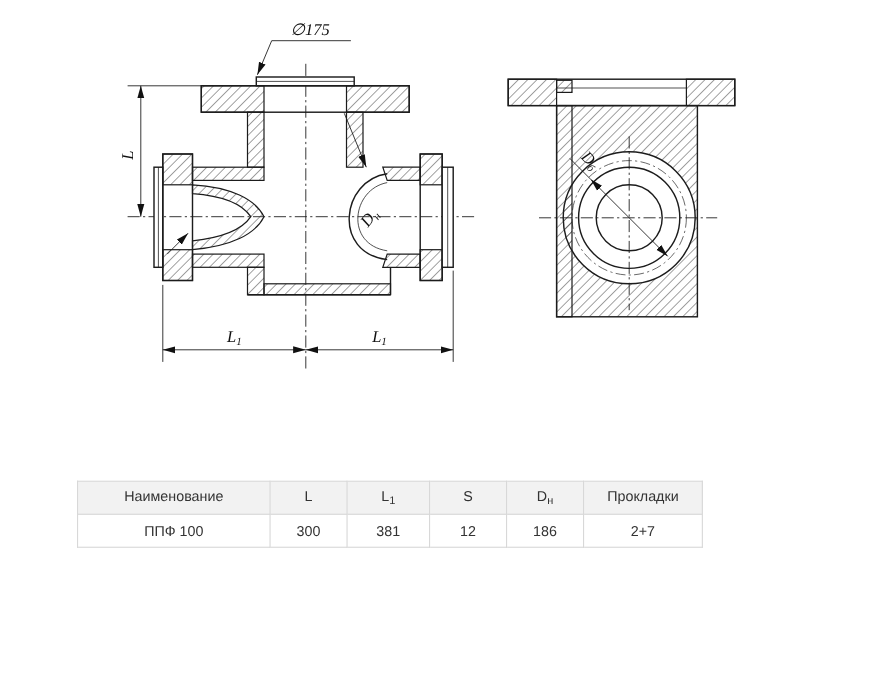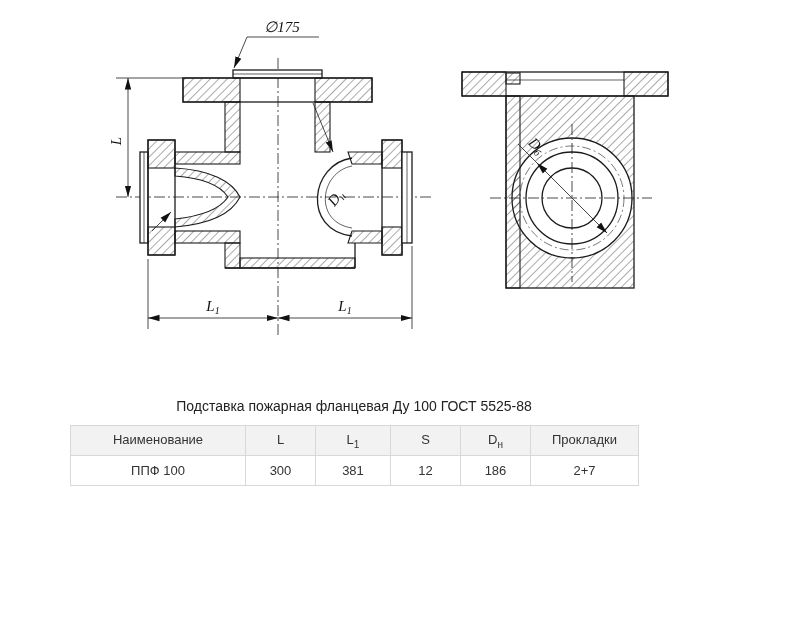--- a/index.html
+++ b/index.html
@@ -14,21 +14,21 @@
   .cl{fill:none;stroke:#1c1c1c;stroke-width:0.8;stroke-dasharray:11 3 2 3;}
   .clthin{fill:none;stroke:#1c1c1c;stroke-width:0.6;stroke-dasharray:9 3 2 3;}
   .hatch{fill:url(#hatchP);stroke:#1c1c1c;stroke-width:1.1;}
   .hatchfill{fill:url(#hatchP);stroke:none;}
   .dim{fill:none;stroke:#1c1c1c;stroke-width:0.8;}
   .dimtext{font:italic 15px "Liberation Serif",serif;fill:#111;}
   .dimtext .sub{font-size:10px;}
 
   .title{position:absolute;top:398px;left:70px;width:568px;text-align:center;
          font-size:14px;color:#222;}
-  .spec-table{position:absolute;top:425px;left:70px;border-collapse:collapse;
+  .spec-table{position:absolute;top:437px;left:70px;border-collapse:collapse;
               table-layout:fixed;width:568px;font-size:13px;color:#333;}
   .spec-table th,.spec-table td{border:1px solid #d8d8d8;height:29px;text-align:center;
               font-weight:normal;padding:0;}
   .spec-table thead th{background:#f2f2f2;}
   .spec-table sub{font-size:10px;}
 </style>
 </head>
 <body>
 
 <div class="page">
@@ -144,21 +144,20 @@
     </g>
 
     <g>
       <line class="dim" x1="518" y1="144" x2="537" y2="163"></line>
       <line class="dim" x1="537" y1="163" x2="607" y2="233" marker-start="url(#arr)" marker-end="url(#arr)"></line>
       <text class="dimtext" x="533" y="149" text-anchor="middle" transform="rotate(45 533 149)"><tspan>D</tspan><tspan class="sub" dy="3">б</tspan></text>
     </g>
   </g>
 </svg>
 
-<div class="title">Подставка пожарная фланцевая Ду 100 ГОСТ 5525-88</div>
 
 <table class="spec-table">
   <colgroup>
     <col style="width:175px">
         <col style="width:70px">
         <col style="width:75px">
     <col style="width:70px">
         <col style="width:70px">
         <col style="width:108px">
   </colgroup>

